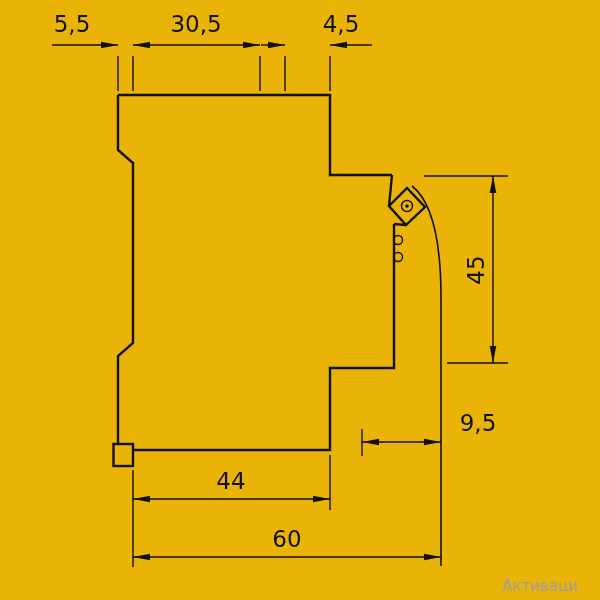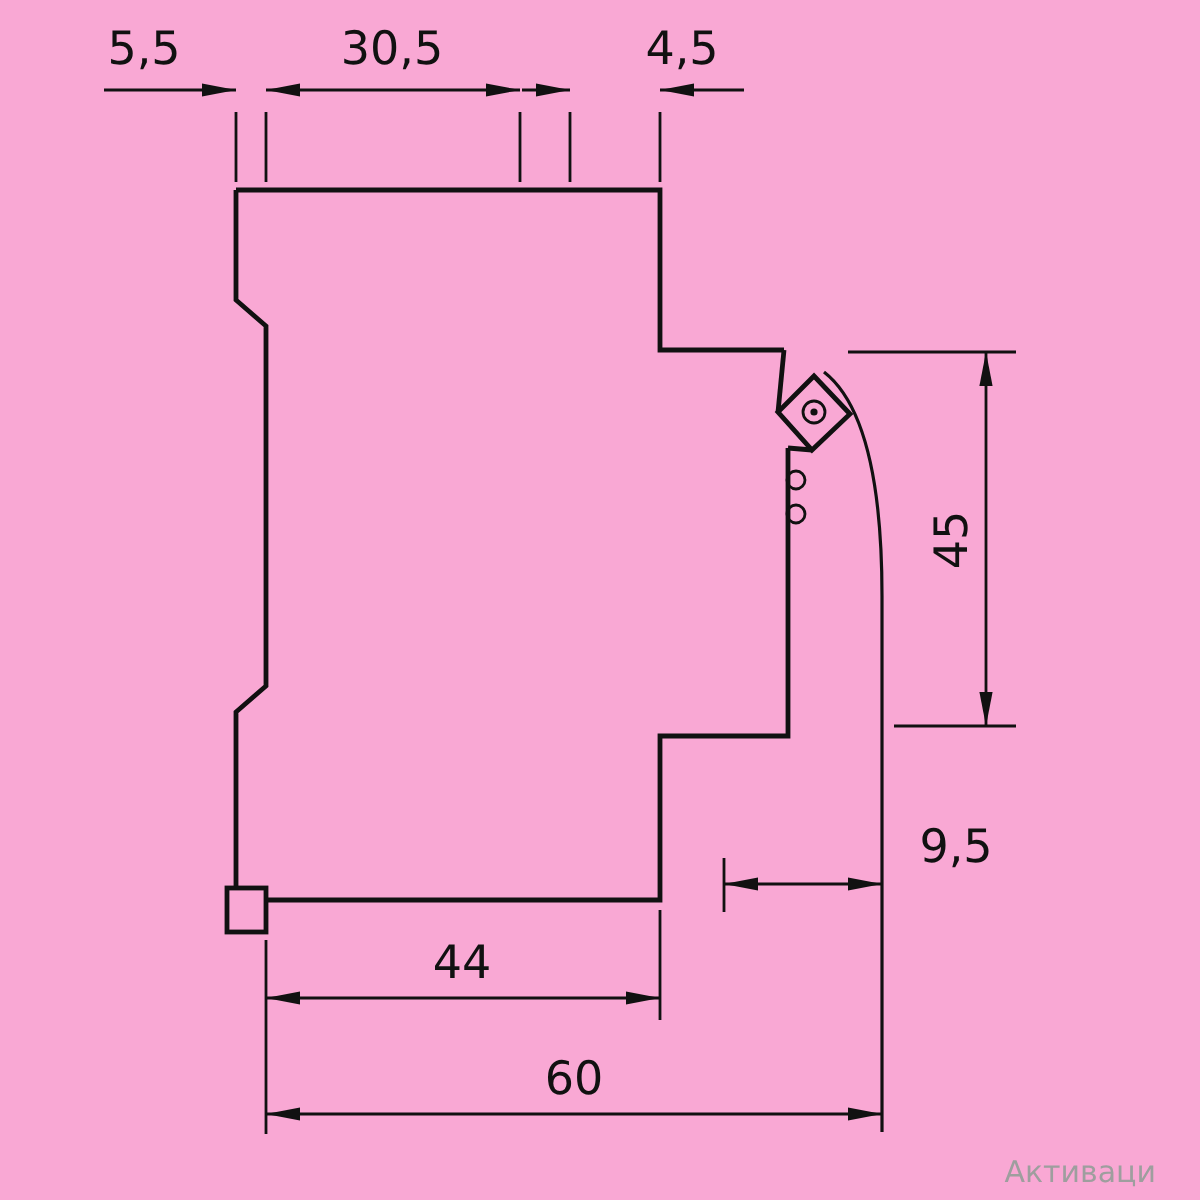--- a/index.html
+++ b/index.html
@@ -7,21 +7,21 @@
     padding: 0;
     width: 600px;
     height: 600px;
     background: #ffffff;
     font-family: "DejaVu Sans", "Liberation Sans", sans-serif;
   }
   .drawing-wrap {
     width: 600px;
     height: 600px;
     position: relative;
-    background: #f9a8d4;
+    background: #eab308;
     overflow: hidden;
   }
   svg { display: block; }
   .outline  { stroke: #111111; stroke-width: 2.4; fill: none; stroke-linejoin: miter; }
   .thinline { stroke: #111111; stroke-width: 1.4; fill: none; }
   .curve    { stroke: #111111; stroke-width: 1.6; fill: none; }
   .dimtext  { font-size: 23px; fill: #111111; }
   .wmtext   { font-size: 15px; fill: #9e9e9e; }
 </style>
 </head>

